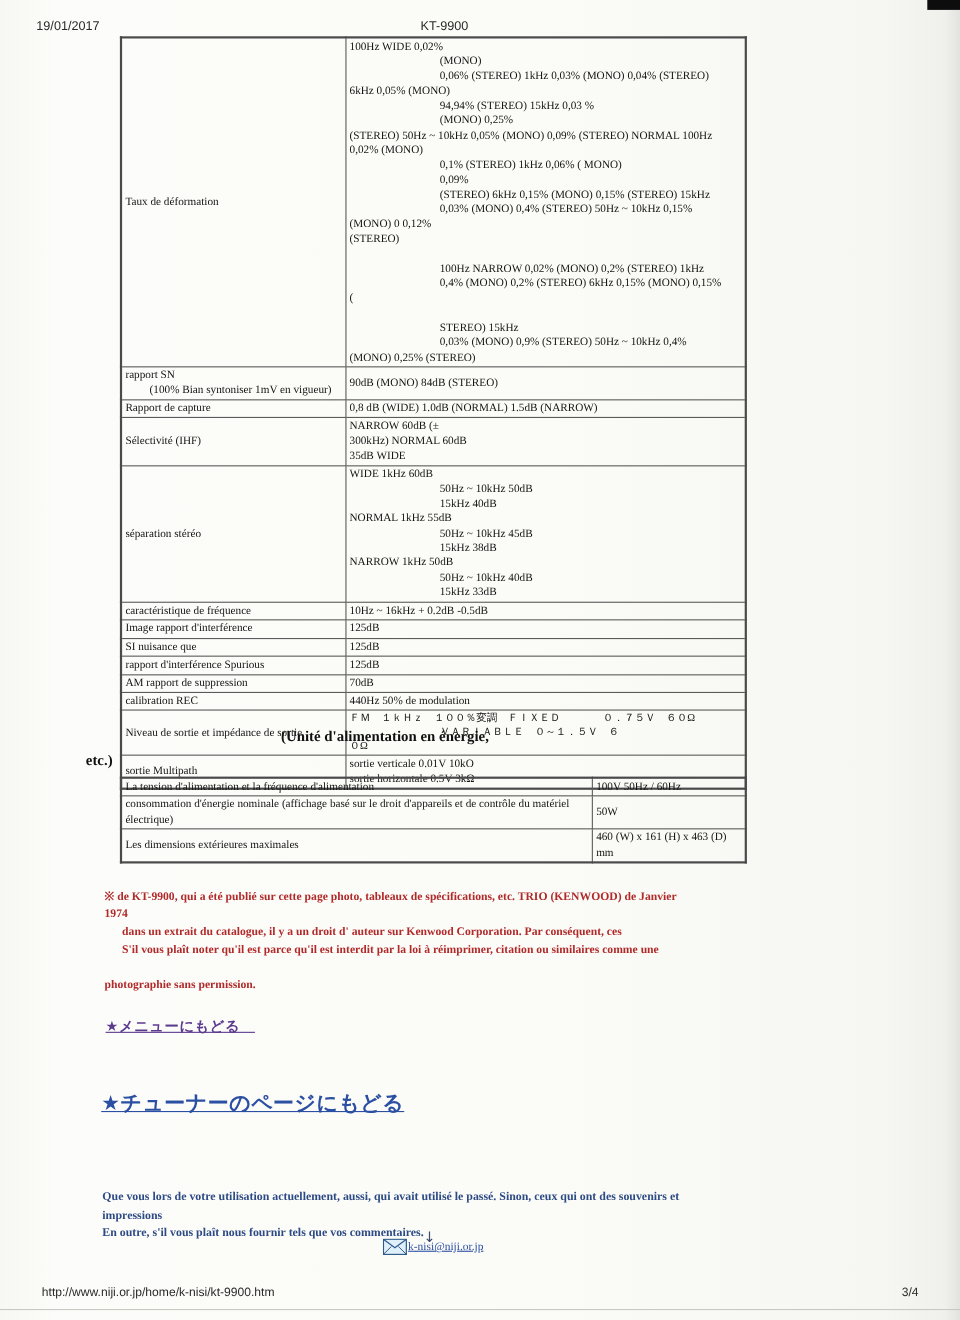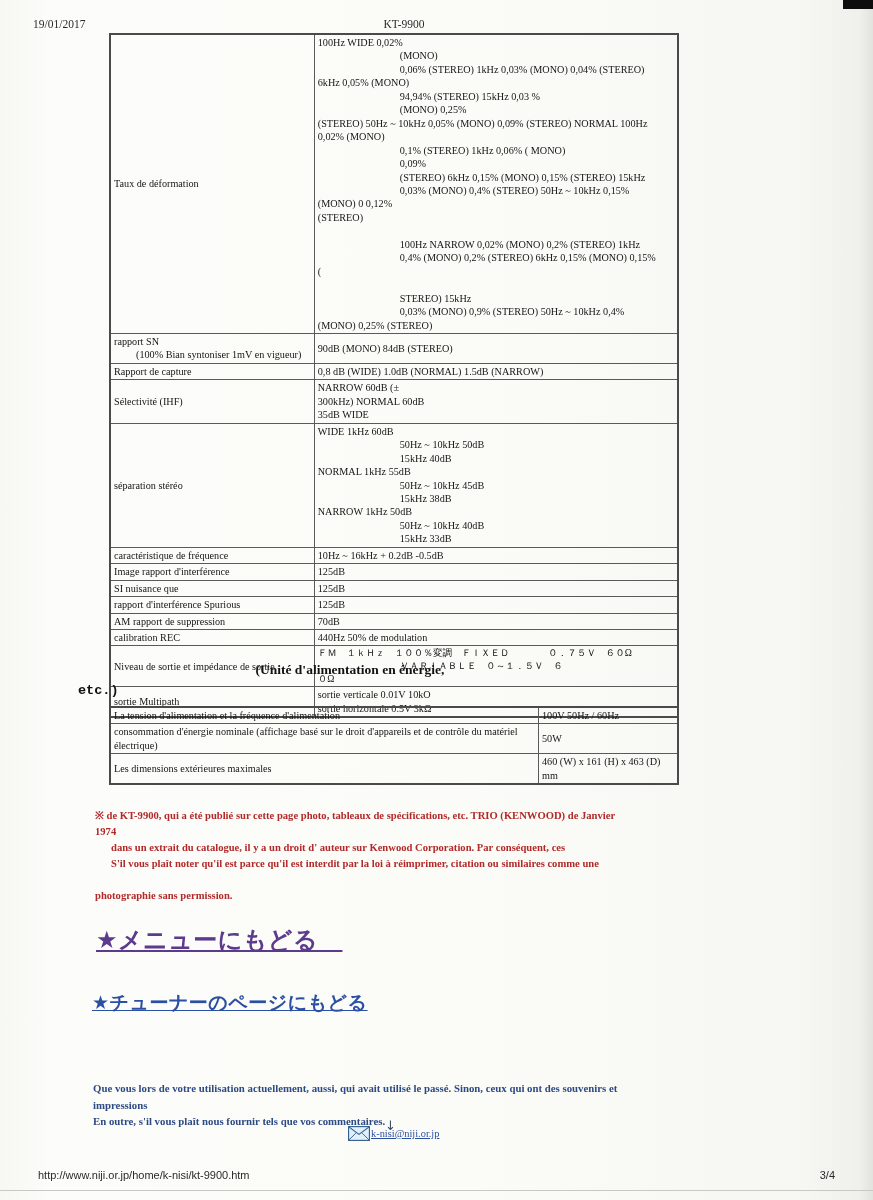--- a/index.html
+++ b/index.html
@@ -22,21 +22,21 @@
   }
   .edge-right-shade{
     position:absolute;top:0;right:0;width:14px;height:1200px;
     background:linear-gradient(to right,rgba(0,0,0,0) 0%,rgba(0,0,0,.05) 100%);
   }
   .sheet{position:absolute;inset:0;}
 
   
   .hdr{
     position:absolute;top:18px;left:0;width:753px;height:16px;
-    font-family:Liberation Serif, serif;font-size:11.5px;color:#2a2a2a;
+    font-family:Liberation Sans, sans-serif;font-size:11.5px;color:#2a2a2a;
   }
   .hdr .date{position:absolute;left:33px;top:0;}
   .hdr .doc{position:absolute;left:0;top:0;width:873px;text-align:center;
             padding-right:65px;box-sizing:border-box;}
 
   
   table.spec{
     border-collapse:collapse;
     position:absolute;
     font-family:"Liberation Serif", serif;
@@ -69,21 +69,21 @@
 
   
   .sec-title{
     position:absolute;left:0;top:662px;width:700px;
     text-align:center;
     font-family:"Liberation Serif", serif;
     font-weight:bold;font-size:13.5px;color:#111;
   }
   .sec-title2{
     position:absolute;left:78px;top:683px;
-    font-family:Liberation Mono, monospace;
+    font-family:Liberation Serif, serif;
     font-weight:bold;font-size:13.5px;color:#111;
   }
 
   
   .notice{
     position:absolute;left:95px;top:808px;width:592px;
     font-family:"Liberation Serif", serif;
     font-weight:bold;font-size:10.6px;line-height:1.52;
     color:#b12a2a;
   }
@@ -93,21 +93,21 @@
 
   
   .jlink{
     position:absolute;
     font-family:"DejaVu Sans", sans-serif;
     font-weight:bold;
     text-decoration:underline;
     letter-spacing:.5px;
     white-space:nowrap;
   }
-  #jlink1{left:96px;top:924px;font-size:24px;color:#5c3a8e;}
+  #jlink1{left:96px;top:924px;font-size:13px;color:#5c3a8e;}
   #jlink2{left:92px;top:990px;font-size:19px;color:#2b4fa2;}
 
   
   .bluepara{
     position:absolute;left:93px;top:1080px;width:600px;
     font-family:"Liberation Serif", serif;
     font-weight:bold;font-size:10.8px;line-height:1.55;
     color:#2c4a84;
   }
   .bluepara .ln{display:block;}

